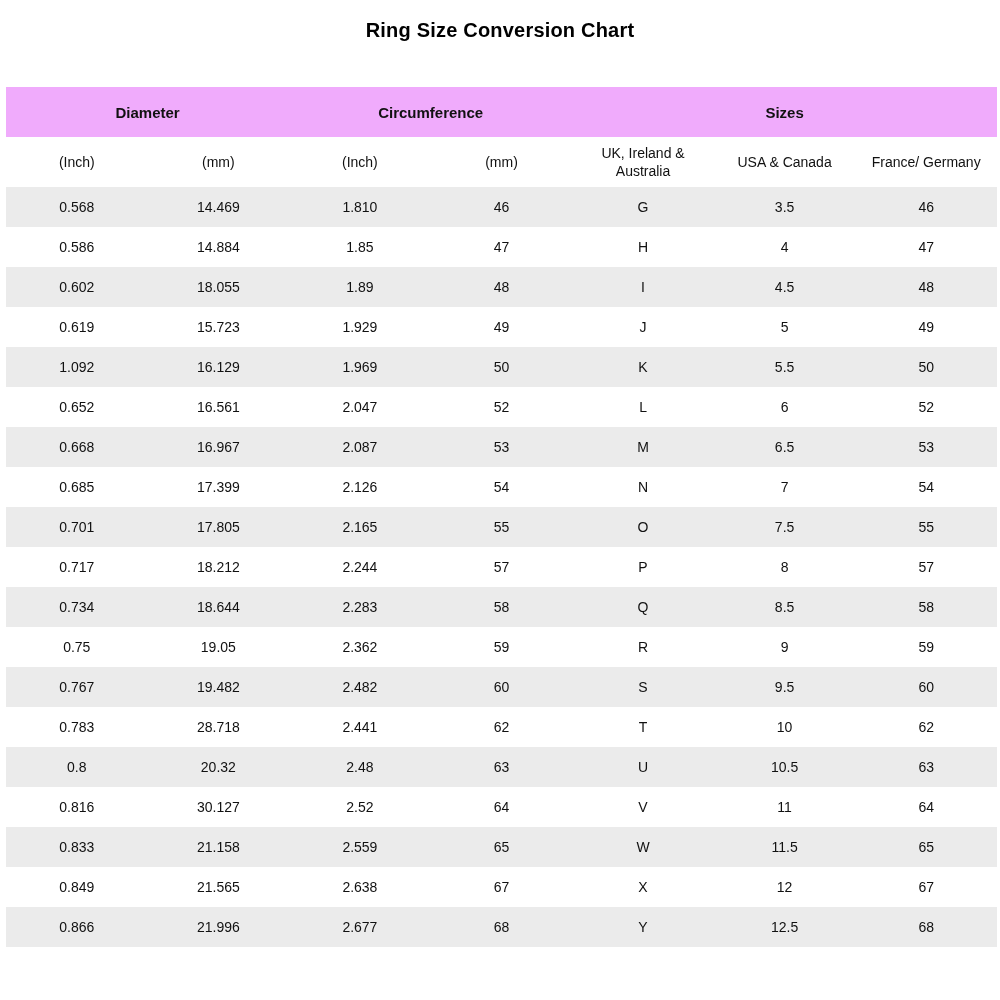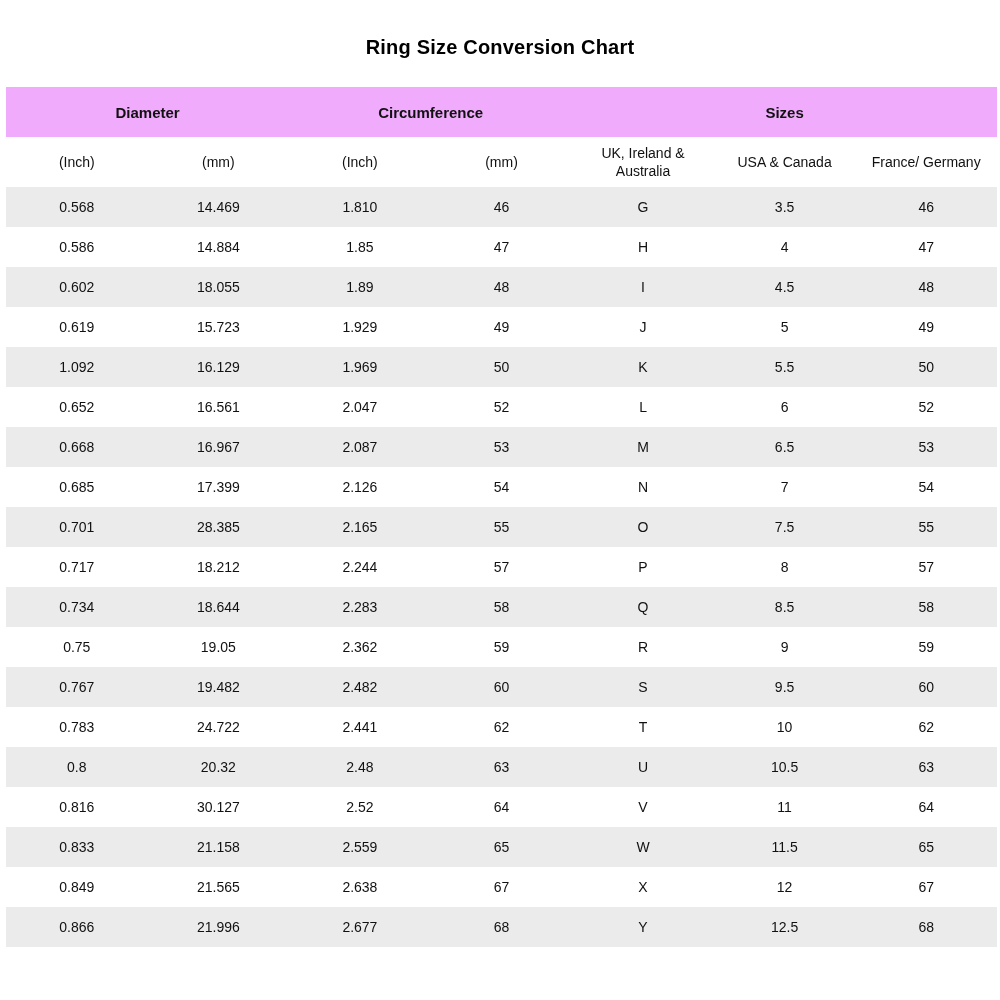--- a/index.html
+++ b/index.html
@@ -8,21 +8,21 @@
     height: 1000px;
     background: #ffffff;
     font-family: "Liberation Sans", sans-serif;
     color: #1a1a1a;
     overflow: hidden;
   }
   .title-wrap {
     height: 87px;
   }
   .page-title {
-    padding-top: 36px;
+    padding-top: 19px;
     text-align: center;
     font-size: 20px;
     font-weight: bold;
     color: #000000;
     letter-spacing: 0.2px;
   }
   table.ring-table {
     table-layout: fixed;
     border-collapse: collapse;
     width: 991px;
@@ -154,21 +154,21 @@
         <td>0.685</td>
         <td>17.399</td>
         <td>2.126</td>
         <td>54</td>
         <td>N</td>
         <td>7</td>
         <td>54</td>
       </tr>
       <tr>
         <td>0.701</td>
-        <td>28.385</td>
+        <td>17.805</td>
         <td>2.165</td>
         <td>55</td>
         <td>O</td>
         <td>7.5</td>
         <td>55</td>
       </tr>
       <tr>
         <td>0.717</td>
         <td>18.212</td>
         <td>2.244</td>
@@ -199,21 +199,21 @@
         <td>0.767</td>
         <td>19.482</td>
         <td>2.482</td>
         <td>60</td>
         <td>S</td>
         <td>9.5</td>
         <td>60</td>
       </tr>
       <tr>
         <td>0.783</td>
-        <td>24.722</td>
+        <td>28.718</td>
         <td>2.441</td>
         <td>62</td>
         <td>T</td>
         <td>10</td>
         <td>62</td>
       </tr>
       <tr>
         <td>0.8</td>
         <td>20.32</td>
         <td>2.48</td>

